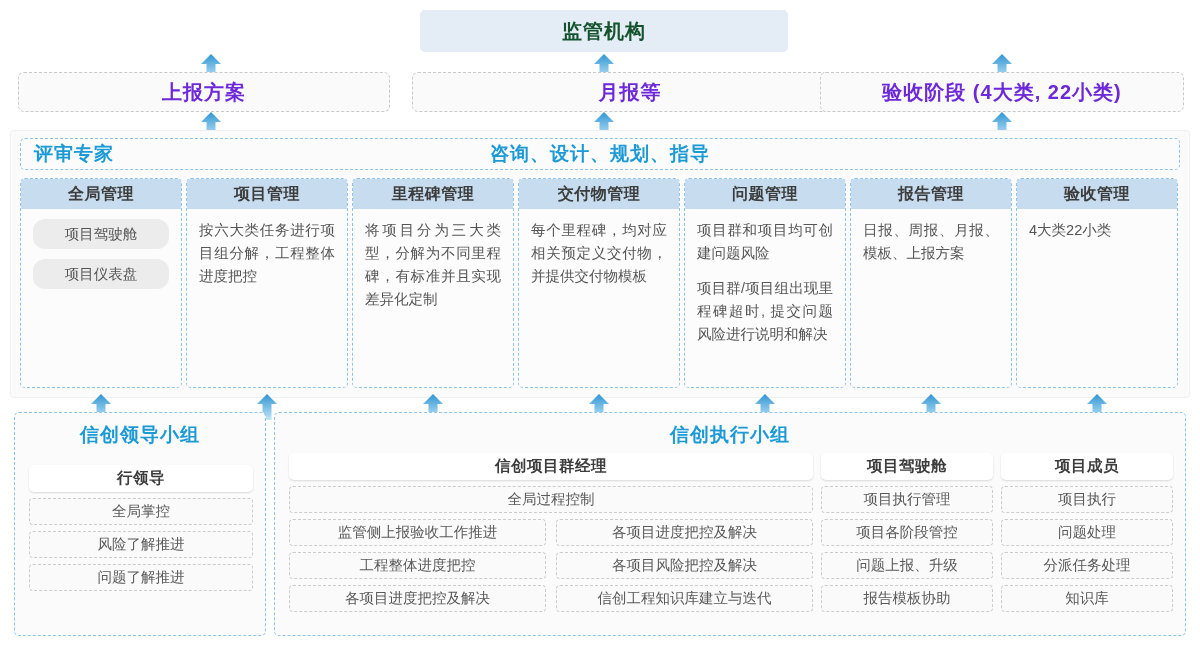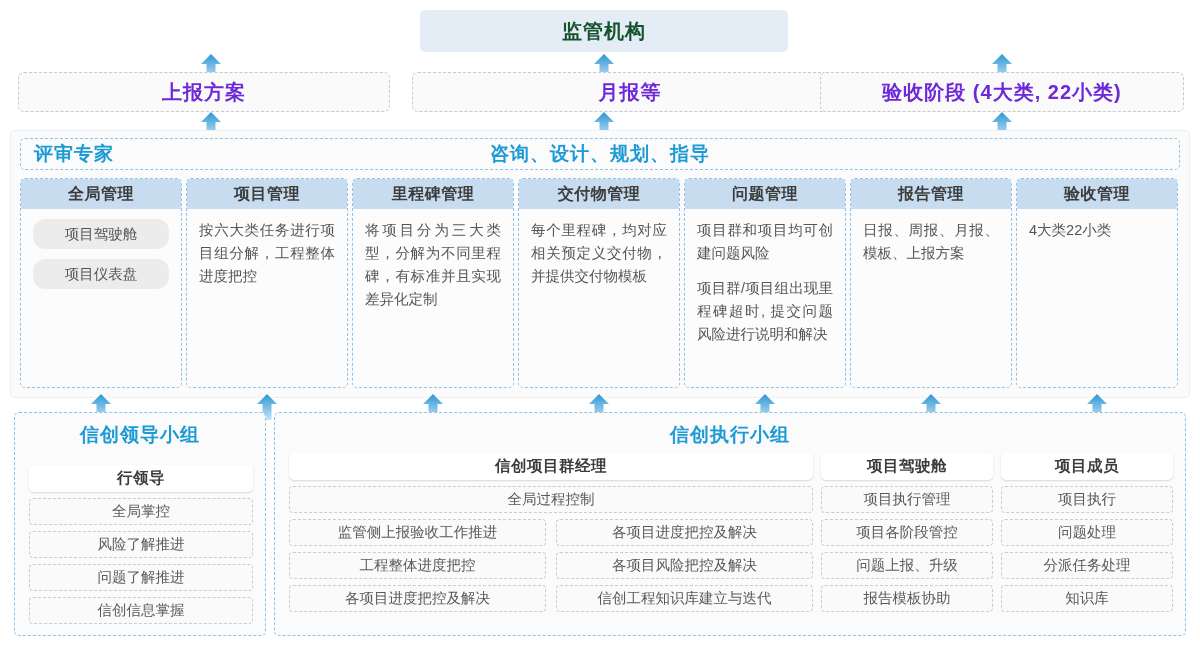--- a/index.html
+++ b/index.html
@@ -272,21 +272,20 @@
     </div>
 
   <div class="bot-left">
     <div class="group-title">信创领导小组</div>
     <div class="left-inner stack">
       <div class="role-head">行领导</div>
       <div id="leader-items" class="stack">
           <div class="cell">全局掌控</div>
           <div class="cell">风险了解推进</div>
           <div class="cell">问题了解推进</div>
-          <div class="cell">信创信息掌握</div>
         </div>
     </div>
   </div>
 
   <div class="bot-right">
     <div class="group-title">信创执行小组</div>
     <div class="right-inner">
       <div class="rgrid">
 
         <div class="pm-col stack">

